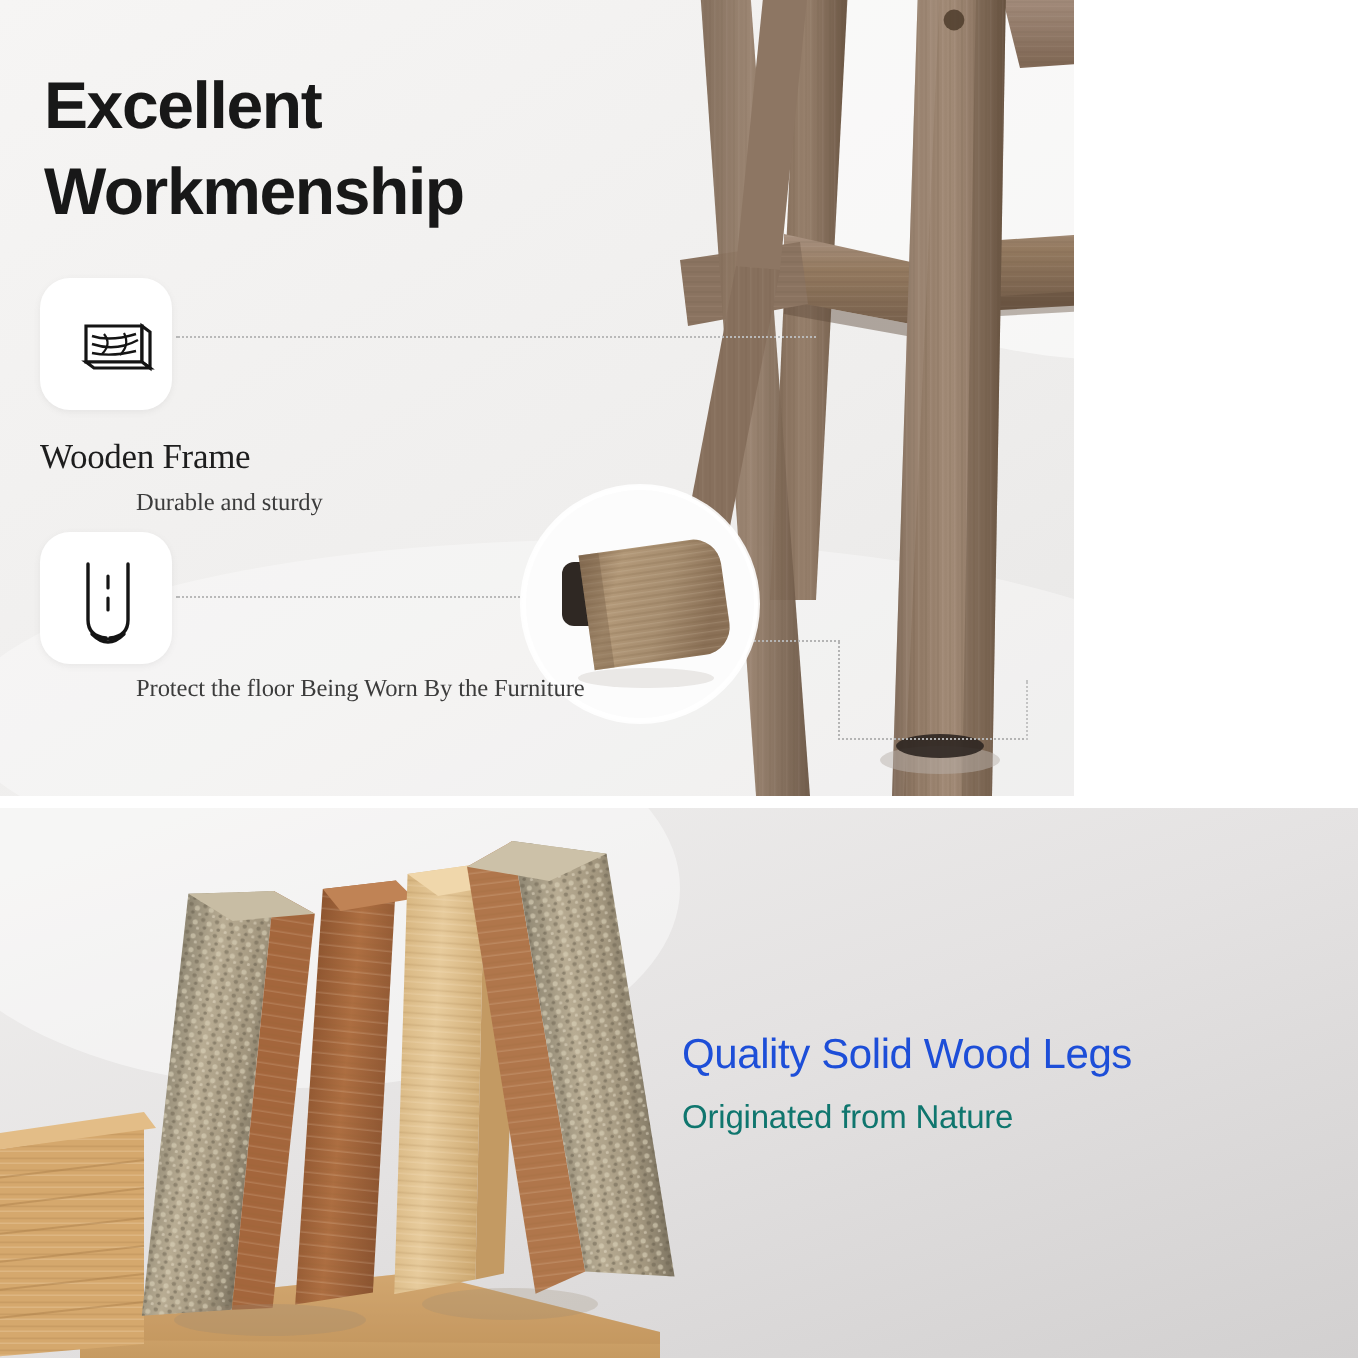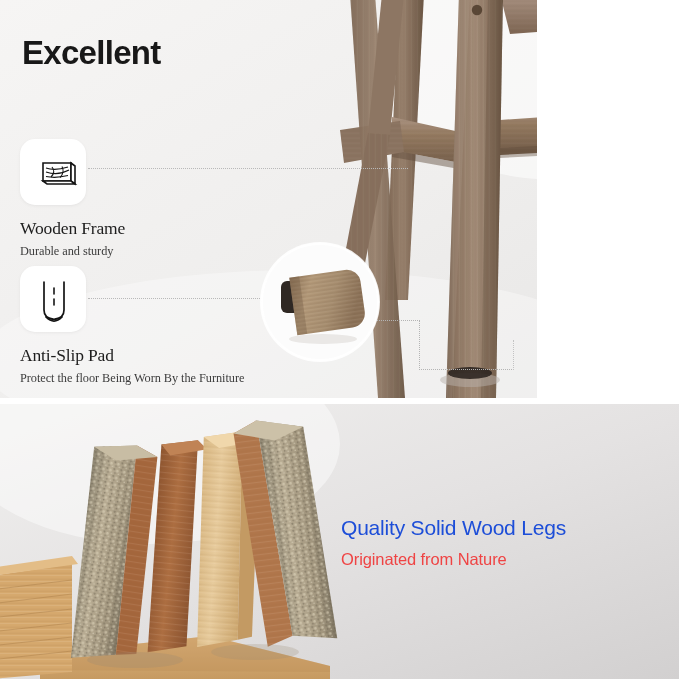--- a/index.html
+++ b/index.html
@@ -87,20 +87,21 @@
     letter-spacing: -0.15px;
     color: #1d1d1d;
     white-space: nowrap;
   }
   .feature-sub {
     margin-top: 5px;
     font-size: 12.3px;
     color: #3c3c3c;
     letter-spacing: -0.05px;
     white-space: nowrap;
+    margin-left: 48px;
   }
 
   
   .dotline {
     position: absolute;
     height: 1px;
     border-top: 1px dotted #b9b9b9;
   }
   .dotline.l1 { left: 88px; top: 168px; width: 320px; }
   .dotline.l2 { left: 88px; top: 298px; width: 178px; }
@@ -152,21 +153,21 @@
     font-size: 21px;
     color: #1d4ed8;
     letter-spacing: -0.2px;
     white-space: nowrap;
   }
   .bottom-sub {
     position: absolute;
     left: 341px;
     top: 550px;
     font-size: 16.5px;
-    color: #ef4444;
+    color: #0f766e;
     letter-spacing: -0.1px;
     white-space: nowrap;
   }
 
   .photo { position: absolute; left: 0; top: 0; }
 </style>
 </head>
 <body>
 
 <div id="infographic">
@@ -277,20 +278,21 @@
         <ellipse cx="470" cy="380" rx="30" ry="7" fill="#b9b2ac" opacity="0.5"></ellipse>
       </g>
     </svg>
 
     <svg class="photo" width="679" height="398" viewBox="0 0 679 398" style="pointer-events:none">
       <ellipse cx="470" cy="373" rx="22" ry="6" fill="#2e2621" opacity="0.9"></ellipse>
     </svg>
 
     <div class="headline">
       <span class="hl-line">Excellent</span>
+      <span class="hl-line">Workmenship</span>
     </div>
 
     <div class="dotline l1"></div>
     <div class="dotline l2"></div>
     <div class="dotbracket">
       <div class="seg top"></div>
       <div class="seg vert"></div>
       <div class="seg bottom"></div>
       <div class="seg vert2"></div>
     </div>
@@ -347,21 +349,20 @@
           <g transform="translate(20,14)">
             <path d="M4 2 V30 q0 8 9 9" stroke="#141414" stroke-width="1.7" fill="none" stroke-linecap="round"></path>
             <path d="M24 2 V30 q0 8 -9 9" stroke="#141414" stroke-width="1.7" fill="none" stroke-linecap="round"></path>
             <path d="M14 8 V14" stroke="#141414" stroke-width="1.6" stroke-linecap="round"></path>
             <path d="M14 19 V25" stroke="#141414" stroke-width="1.6" stroke-linecap="round"></path>
             <path d="M6 37 q8 8 16 0" stroke="#141414" stroke-width="1.7" fill="none" stroke-linecap="round"></path>
             <path d="M6 37 q8 5 16 0" stroke="#141414" stroke-width="1.3" fill="none"></path>
           </g>
         </svg>
       </div>
-      <div class="feature-title">Anti-Slip Pad</div>
       <div class="feature-sub">Protect the floor Being Worn By the Furniture</div>
     </div>
   </div>
 
   <div class="panel-divider"></div>
 
   <div class="panel-bottom">
 
     <svg class="photo" width="679" height="275" viewBox="0 0 679 275">
       <defs>

